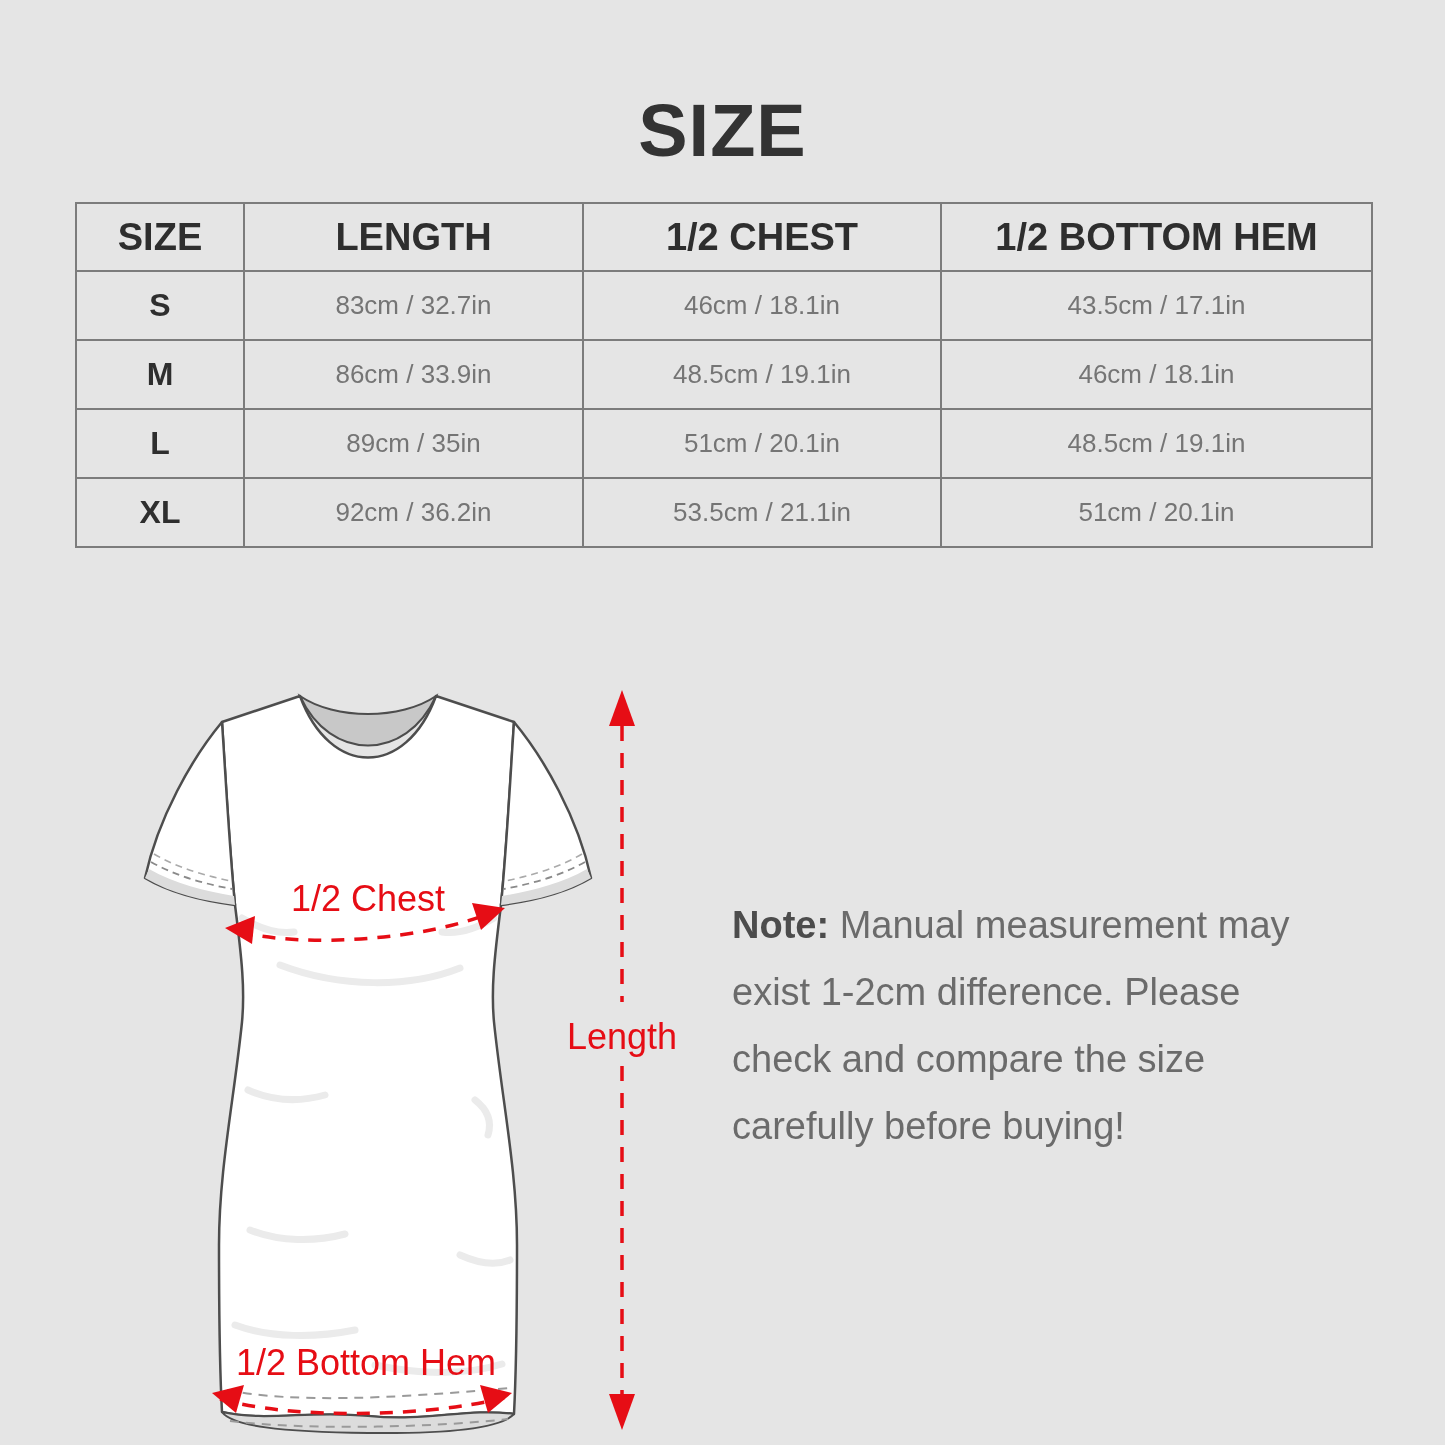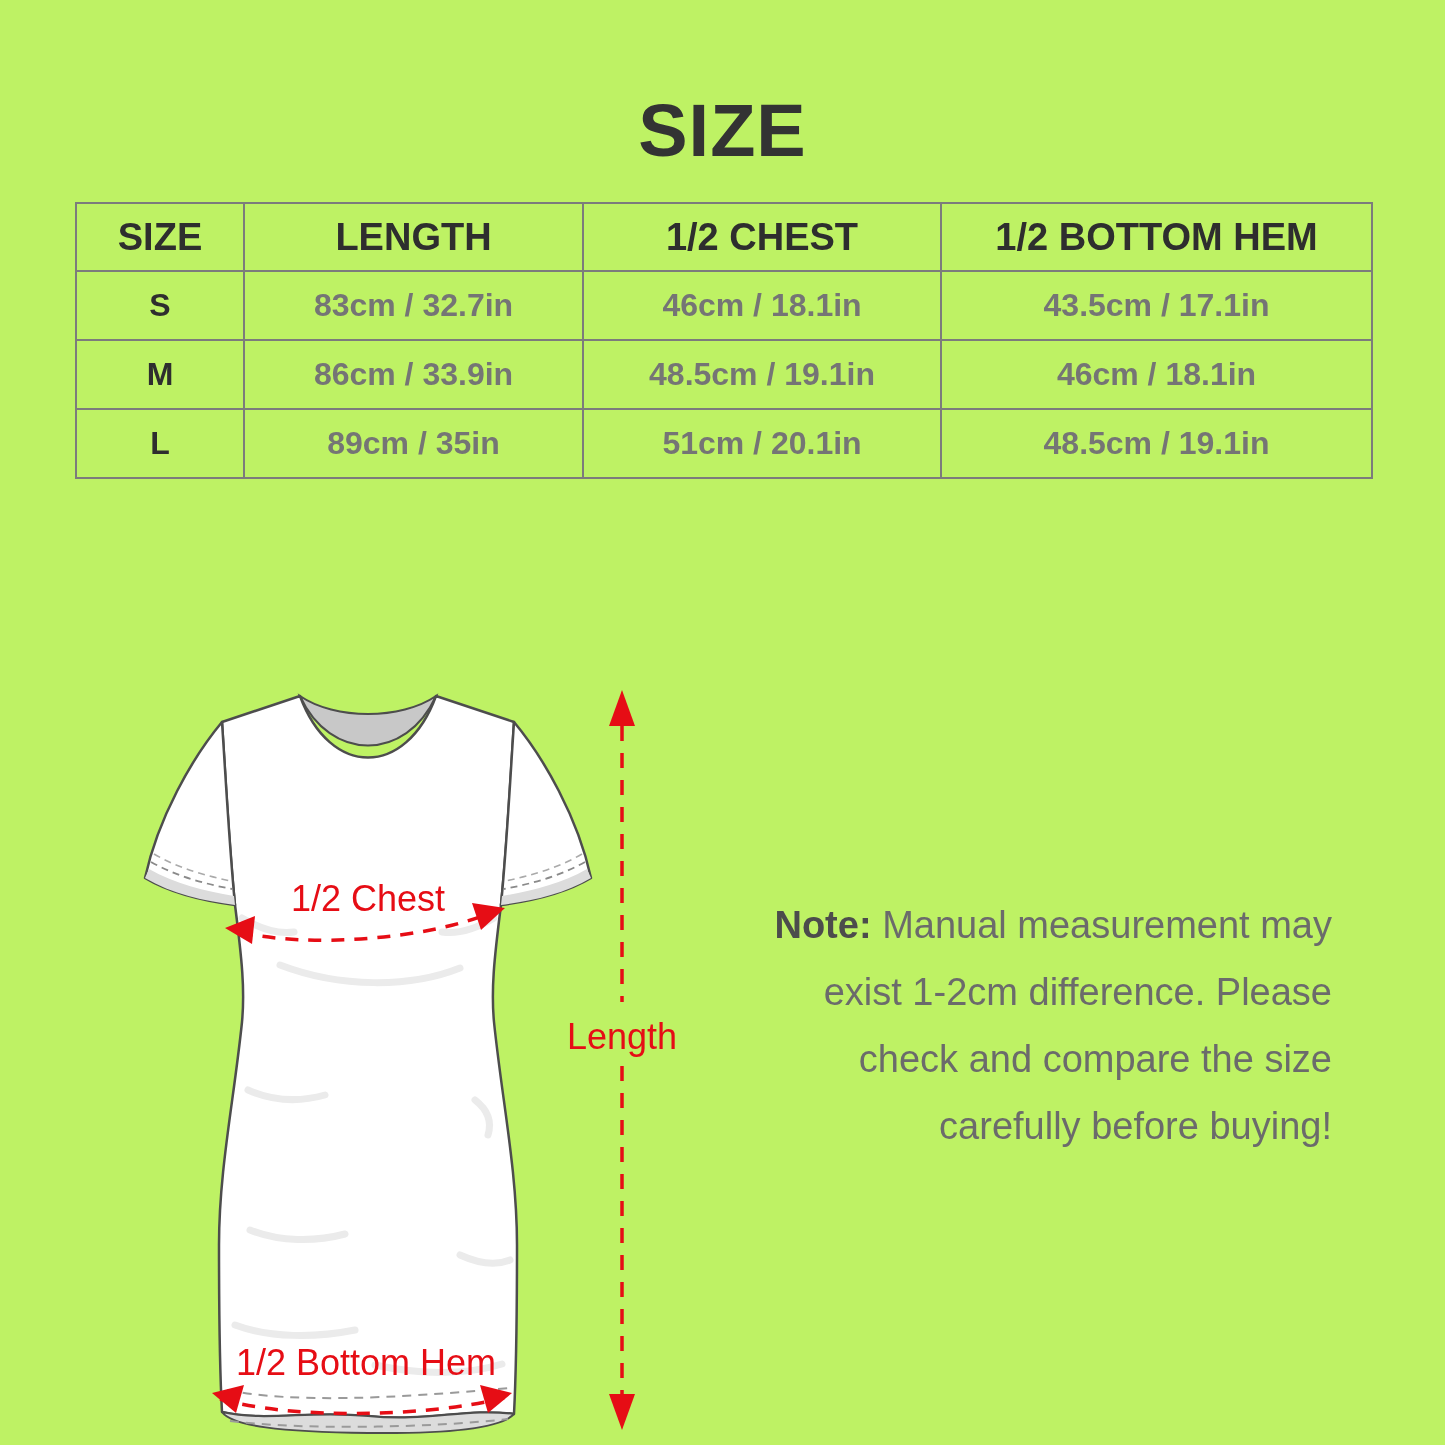--- a/index.html
+++ b/index.html
@@ -1,41 +1,41 @@
 <!DOCTYPE html>
 <html><head>
 <meta charset="utf-8">
 <style>
   html,body{margin:0;padding:0;background:#fff;}
   .page{
-    position:relative;width:1445px;height:1445px;background:#bef264;overflow:hidden;
+    position:relative;width:1445px;height:1445px;background:#e5e5e5;overflow:hidden;
     font-family:"Liberation Sans", sans-serif;
   }
   .title{
     position:absolute;left:0;top:88px;width:1445px;text-align:center;
     font-size:74px;font-weight:bold;color:#333333;letter-spacing:1px;margin:0;
   }
   table.size-table{
     position:absolute;left:75px;top:202px;width:1296px;
     border-collapse:collapse;table-layout:fixed;
   }
   table.size-table th, table.size-table td{
     border:2px solid #7c7c7c;text-align:center;vertical-align:middle;padding:0;
   }
   table.size-table th{height:66px;font-size:38px;font-weight:bold;color:#2e2e2e;}
-  table.size-table td{height:67px;font-size:32px;color:#757575;font-weight:bold;}
+  table.size-table td{height:67px;font-size:26px;color:#757575;font-weight:normal;}
   table.size-table td.size-col{font-weight:bold;color:#2e2e2e;font-size:32px;}
   .diagram{position:absolute;left:130px;top:670px;width:600px;height:780px;}
   .red-label{
     position:absolute;transform:translate(-50%,-50%);
     color:#e60d15;font-size:36px;white-space:nowrap;line-height:1;
   }
   .note{
     position:absolute;left:732px;top:854px;width:600px;
-    font-size:38px;line-height:67px;color:#6b6b6b;text-align:right;
+    font-size:38px;line-height:67px;color:#6b6b6b;
   }
   .note b{color:#4c4c4c;font-weight:bold;}
 </style>
 </head>
 <body>
 
 <div class="page">
 
   <h1 class="title">SIZE</h1>
 
@@ -65,20 +65,26 @@
         <td class="size-col">M</td>
         <td>86cm / 33.9in</td>
         <td>48.5cm / 19.1in</td>
         <td>46cm / 18.1in</td>
       </tr>
       <tr>
         <td class="size-col">L</td>
         <td>89cm / 35in</td>
         <td>51cm / 20.1in</td>
         <td>48.5cm / 19.1in</td>
+      </tr>
+      <tr>
+        <td class="size-col">XL</td>
+        <td>92cm / 36.2in</td>
+        <td>53.5cm / 21.1in</td>
+        <td>51cm / 20.1in</td>
       </tr>
     </tbody>
   </table>
 
   <svg class="diagram" viewBox="0 0 600 780" xmlns="http://www.w3.org/2000/svg">
 
     <path d="M 92,52 L 170,26
          C 200,108 276,108 306,26
          L 384,52
          C 380,115 377,175 371,235

